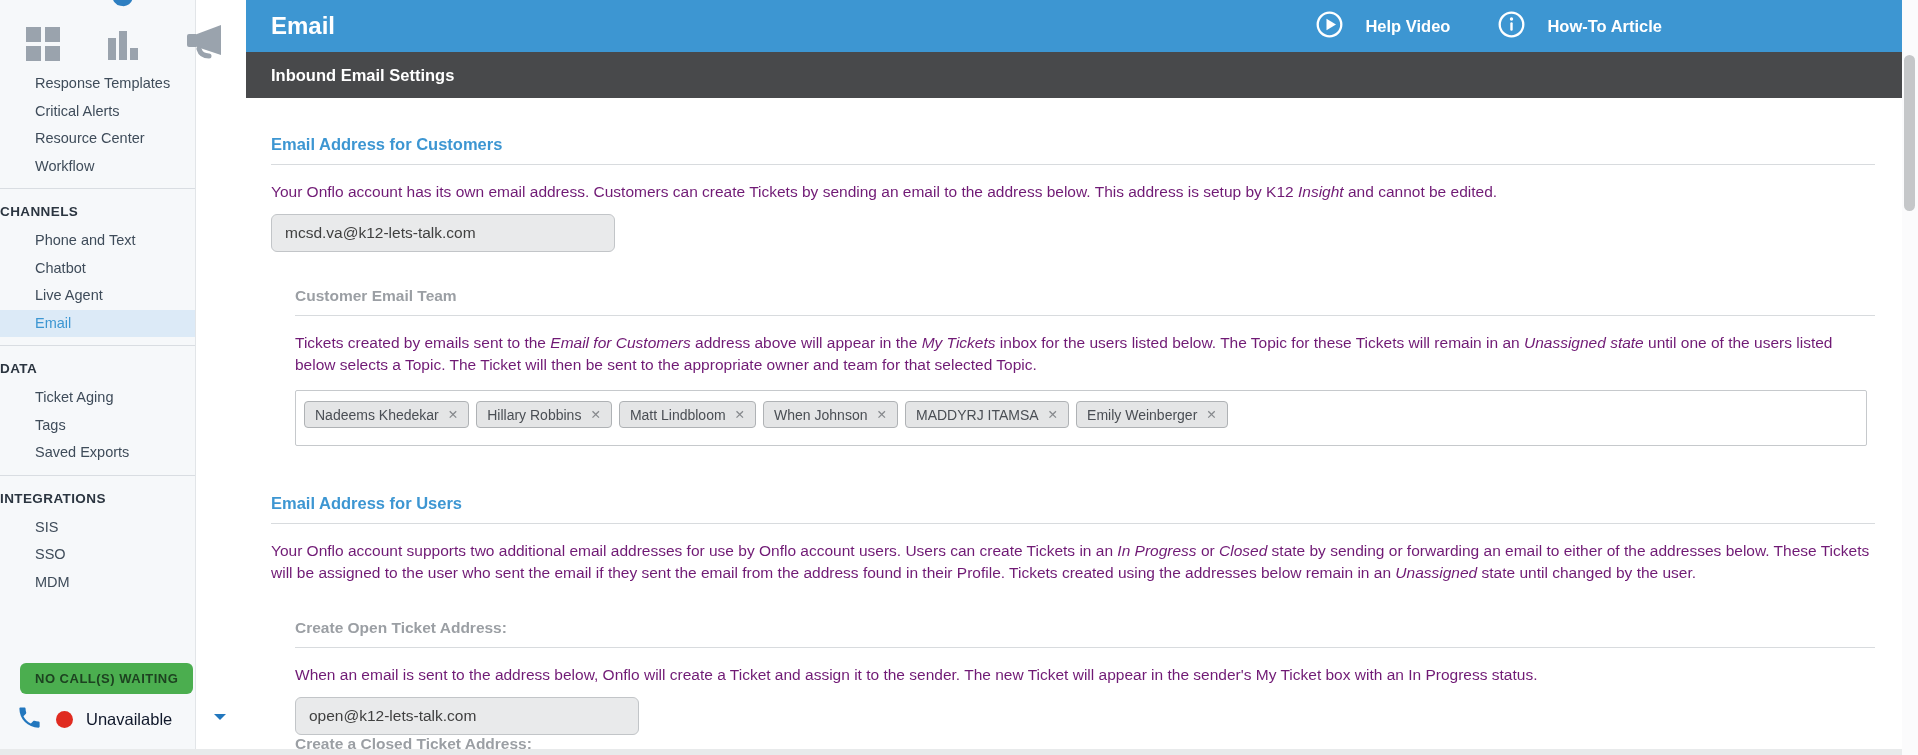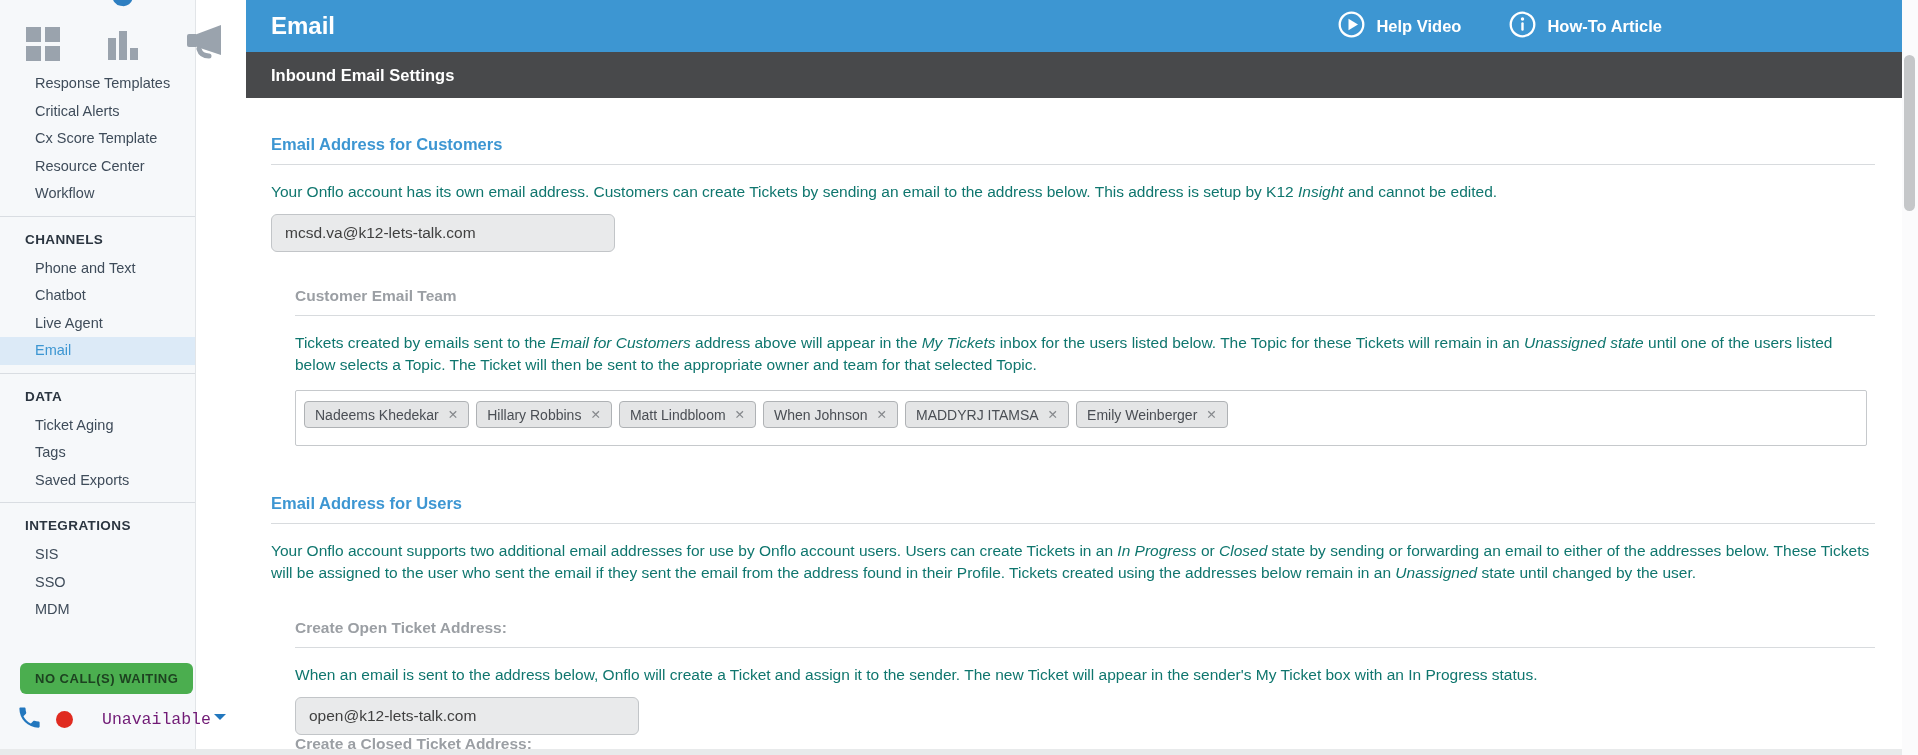--- a/index.html
+++ b/index.html
@@ -14,48 +14,48 @@
                    background:#2E7FC1; border-radius:0 0 9px 9px; transform:rotate(8deg); }
   .icon-row { display:flex; align-items:flex-end; gap:44px; padding:16px 0 0 25px; height:62px; }
   .icon-row svg { display:block; }
 
   nav { padding-top:8px; }
   ul.nav-list { list-style:none; margin:0; padding:0; }
   .nav-item { height:27.5px; line-height:27.5px; padding-left:35px; font-size:14.5px;
               color:#3F4C5A; cursor:pointer; white-space:nowrap; }
   .nav-item.active { background:#DCEAF7; color:#3D96D2; }
   .nav-divider { border:0; border-top:1px solid #D9DDE2; margin:8px 0; }
-  .nav-section-title { height:30px; line-height:30px; padding-left:25px; font-size:13.5px;
+  .nav-section-title { height:30px; line-height:30px; font-size:13.5px;
                        font-weight:bold; letter-spacing:0.4px; color:#2B3540; }
 
   .call-badge { position:absolute; left:20px; top:663px; height:31px; line-height:31px;
                 padding:0 15px; background:#4BAE4F; border-radius:6px; font-size:13px;
                 font-weight:bold; letter-spacing:0.5px; color:#1D4220; }
   .availability-row { position:absolute; left:16px; top:704px; display:flex; align-items:center; }
   .red-dot { width:17px; height:17px; border-radius:50%; background:#E02B20; margin-left:13px; }
-  .availability-label { margin-left:29px; font-size:16.5px; color:#701a75;font-family:Liberation Mono, monospace; }
+  .availability-label { margin-left:13px; font-size:16.5px; color:#0f172a; }
   .caret-down { position:absolute; left:198px; top:10px; width:0; height:0;
                 border-left:6px solid transparent; border-right:6px solid transparent;
                 border-top:6px solid #2277BE; cursor:pointer; }
 
   
   .main { position:absolute; left:246px; top:0; width:1656px; height:755px; background:#fff; }
   .topbar { display:flex; align-items:center; height:52px; background:#3D96D2; }
   .topbar h1 { margin:0; padding-left:25px; font-size:24px; font-weight:bold; color:#fff; }
   .help-links { margin-left:auto; margin-right:240px; display:flex; gap:48px; }
-  .help-link { display:flex; align-items:center; gap:11px; color:#fff; font-size:16.5px;
+  .help-link { display:flex; align-items:center; gap:22px; color:#fff; font-size:16.5px;
                font-weight:bold; text-decoration:none; cursor:pointer; }
   .subbar { height:46px; line-height:46px; background:#48494B; color:#fff;
             font-size:16.5px; font-weight:bold; padding-left:25px; }
 
   .content { padding:37px 27px 0 25px; }
   h2.section-title { margin:0; font-size:16.5px; font-weight:bold; color:#3D96D2; }
   h3.sub-title { margin:0; font-size:15.5px; font-weight:bold; color:#9B9FA4; }
   hr.rule { border:0; border-top:1px solid #D8DBDE; margin:10px 0 0; }
-  p.body-text { margin:16px 0 0; font-size:15.5px; line-height:22px; color:#0f766e; }
+  p.body-text { margin:16px 0 0; font-size:15.5px; line-height:22px; color:#701a75; }
   p.body-text em { font-style:italic; }
 
   .email-input { display:block; margin-top:11px; width:344px; height:38px; background:#E9EAEB;
                  border:1px solid #C2C5C8; border-radius:6px; padding:0 13px; font-size:15.5px;
                  color:#404040; font-family:inherit; }
   .subsection { margin-left:24px; margin-top:35px; }
 
   .chips-box { margin-top:14px; margin-right:8px; border:1px solid #C6C9CC; border-radius:2px;
                padding:10px 8px; min-height:56px; background:#fff; }
   .chip { display:inline-flex; align-items:center; height:27px; padding:0 10px; margin-right:7px;
@@ -102,21 +102,20 @@
           <rect x="2" y="12" width="11" height="13" rx="2" fill="#9AA3AD"></rect>
           <path d="M14 27 q2 7 10 7" stroke="#9AA3AD" stroke-width="5" fill="none" stroke-linecap="round"></path>
         </svg>
       </span>
     </div>
 
     <nav>
       <ul class="nav-list">
           <li class="nav-item">Response Templates</li>
           <li class="nav-item">Critical Alerts</li>
-          <li class="nav-item">Cx Score Template</li>
           <li class="nav-item">Resource Center</li>
           <li class="nav-item">Workflow</li>
         </ul>
       <div>
           <hr class="nav-divider">
           <div class="nav-section-title">CHANNELS</div>
           <ul class="nav-list">
             <li class="nav-item">Phone and Text</li>
             <li class="nav-item">Chatbot</li>
             <li class="nav-item">Live Agent</li>

